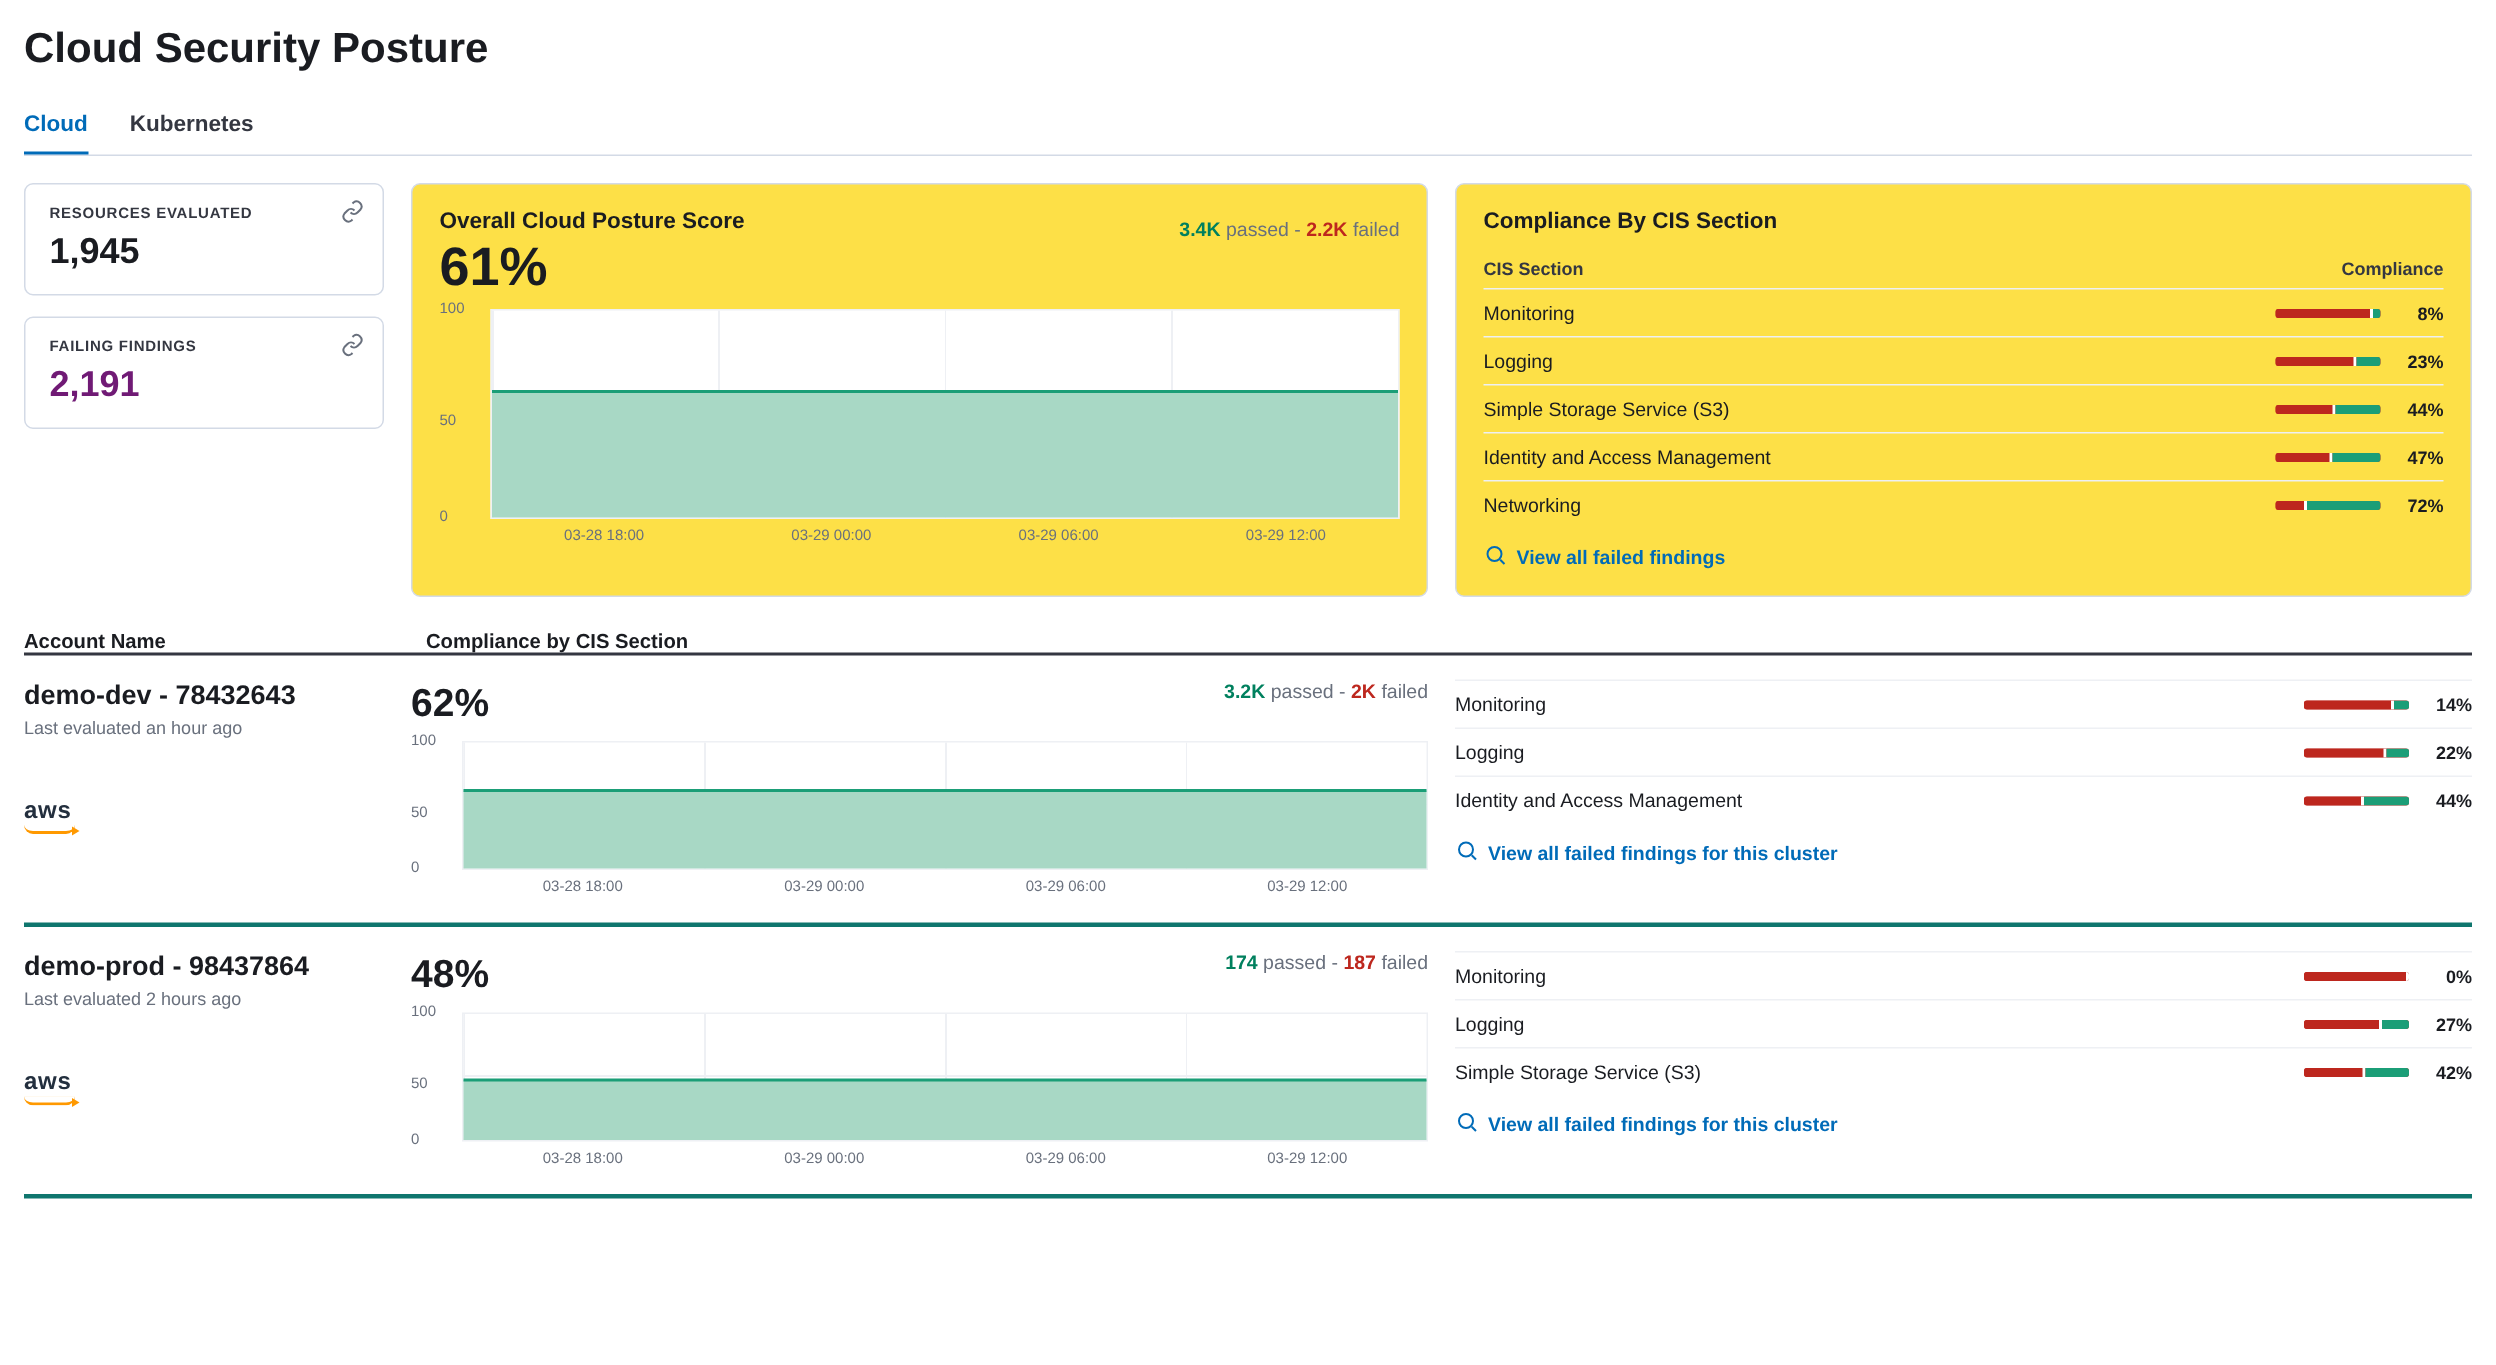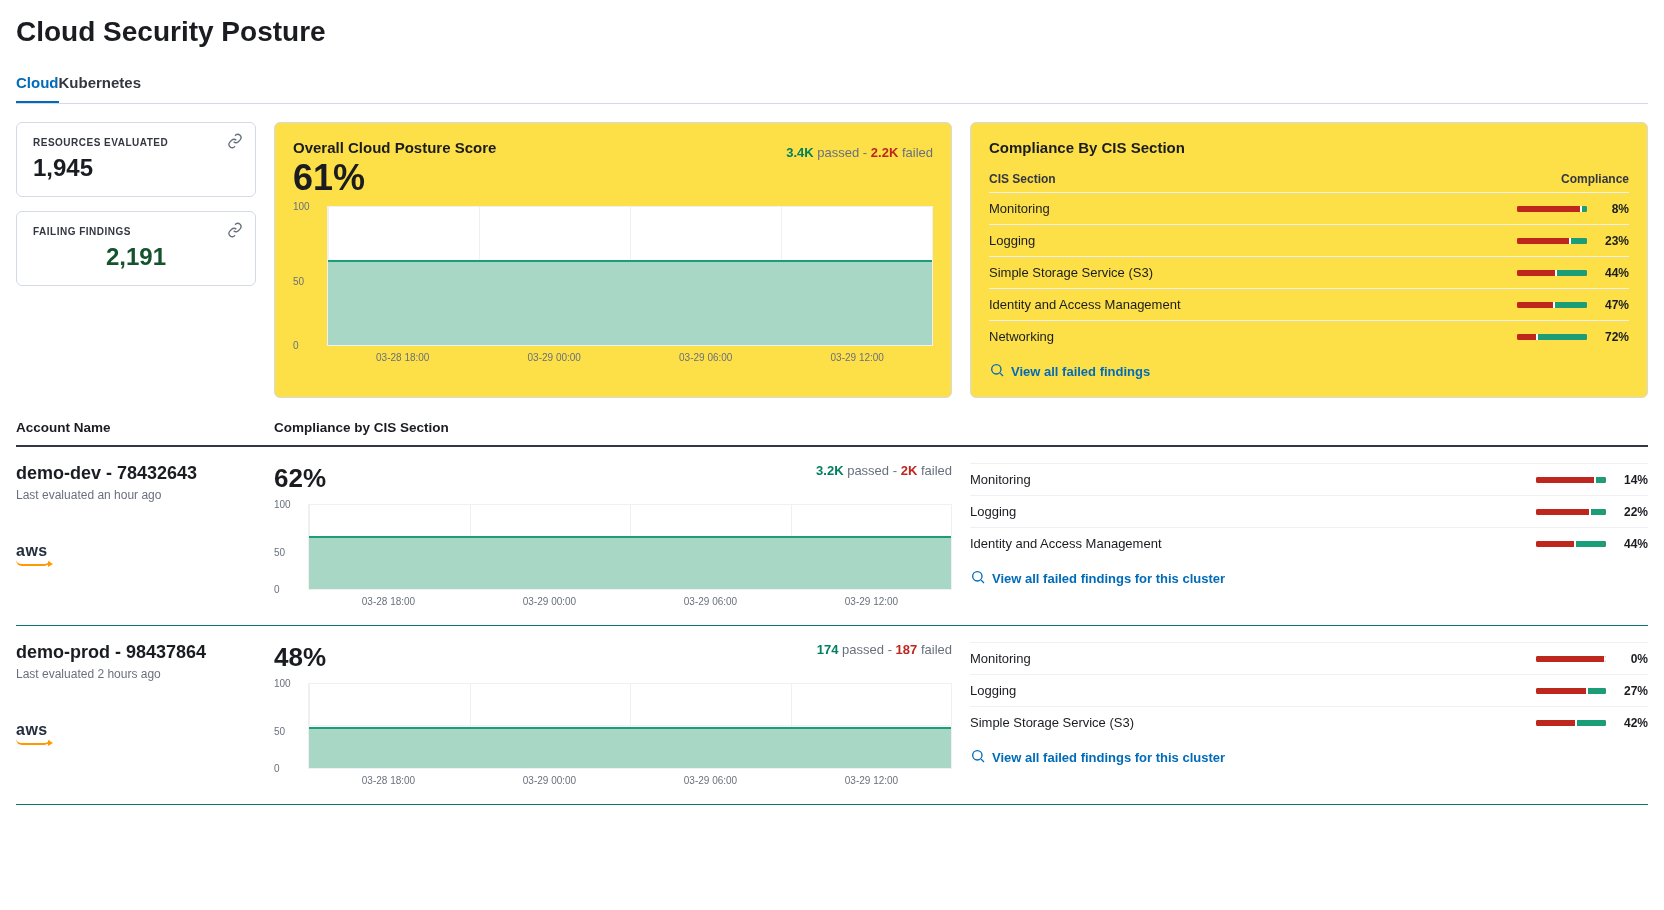--- a/index.html
+++ b/index.html
@@ -3,33 +3,33 @@
 <meta charset="utf-8">
 <style>
   * { box-sizing: border-box; margin: 0; padding: 0; }
   body {
     font-family: -apple-system, BlinkMacSystemFont, "Segoe UI", Helvetica, Arial, sans-serif;
     color: #1a1c21; background: #fff; font-size: 14px;
     width: 1664px;
   }
   .page { padding: 16px; }
   h1.title { font-size: 28px; font-weight: 700; margin-bottom: 18px; }
-  .tabs { display: flex; border-bottom: 1px solid #d3dae6; margin-bottom: 18px; }
+  .tabs { display: flex; gap: 28px; border-bottom: 1px solid #d3dae6; margin-bottom: 18px; }
   .tab { padding: 8px 0 10px; font-size: 15px; font-weight: 600; color: #343741; cursor: pointer; border-bottom: 2px solid transparent; }
   .tab.active { color: #006bb8; border-bottom-color: #006bb8; }
 
   .top-grid { display: grid; grid-template-columns: 240px 1fr 1fr; gap: 18px; margin-bottom: 22px; }
 
   .left-col { display: flex; flex-direction: column; gap: 14px; }
   .stat-card {
     border: 1px solid #d3dae6; border-radius: 6px; padding: 14px 16px; position: relative; background:#fff;
   }
   .stat-card .label { font-size: 10px; letter-spacing: .5px; font-weight: 700; color:#343741; text-transform: uppercase; margin-bottom: 6px; }
   .stat-card .value { font-size: 24px; font-weight: 700; }
-  .stat-card .value.red { color: #14532d; text-align: center; }
+  .stat-card .value.red { color: #701a75; }
   .stat-card .link-icon { position: absolute; top: 10px; right: 12px; color:#69707d; }
   .link-icon svg { width: 16px; height: 16px; }
 
   .panel { border: 1px solid #d3dae6; border-radius: 6px; padding: 16px 18px; background:#fde047; }
 
   .score-head { display: flex; justify-content: space-between; align-items: flex-start; }
   .score-title { font-size: 15px; font-weight: 700; margin-bottom: 4px; }
   .score-pct { font-size: 36px; font-weight: 800; line-height: 1; }
   .score-summary { font-size: 13px; margin-top: 6px; }
   .green { color: #00805e; font-weight: 600; }
@@ -60,25 +60,25 @@
   .comp-bar { width: 70px; height: 6px; background:#bd271e; position:relative; border-radius:2px; overflow:hidden; display:flex;}
   .comp-bar .gap { width:2px; background:#fff; flex:none;}
   .comp-bar .fill { background:#1b9e77; height:100%; }
   .comp-bar .fail { background:#bd271e; height:100%; }
   .comp-pct { font-size:12px; font-weight:700; width:34px; text-align:right; }
 
   .view-all { display:flex; align-items:center; gap:6px; color:#006bb8; font-weight:600; font-size:13px; margin-top:10px; cursor:pointer; }
   .view-all svg { width:16px; height:16px; stroke:#006bb8; }
 
   
-  .tbl-head { display:grid; grid-template-columns: 240px 1fr 1fr; gap:18px; border-bottom: 2px solid #343741; padding-bottom:10px; font-size:13.5px; font-weight:700; }
+  .tbl-head { display:grid; grid-template-columns: 240px 1fr 1fr; gap:28px; border-bottom: 2px solid #343741; padding-bottom:0; font-size:13.5px; font-weight:700; }
   .sort-arrow { display:inline-block; margin-left:4px; }
   .sort-arrow svg{width:12px;height:12px;}
 
-  .acct-row { display:grid; grid-template-columns: 240px 1fr 1fr; gap:18px; padding: 16px 0 18px; border-bottom:1px solid #0f766e; }
+  .acct-row { display:grid; grid-template-columns: 240px 1fr 1fr; gap:18px; padding: 16px 0 18px; border-bottom:3px solid #0f766e; }
   .acct-name { font-size: 18px; font-weight:800; margin-bottom:4px; }
   .acct-sub { font-size:12px; color:#69707d; margin-bottom: 40px; }
   .aws-logo { font-family: Arial, sans-serif; }
   .aws-logo .txt { font-size:16px; font-weight:700; color:#232f3e; letter-spacing:.5px; }
   .aws-logo .smile { height: 6px; border-bottom: 2px solid #ff9900; border-radius: 0 0 20px 20px; width: 34px; position:relative; }
   .aws-logo .smile::after { content:""; position:absolute; right:-3px; bottom:-3px; border-left:5px solid #ff9900; border-top:3px solid transparent; border-bottom:3px solid transparent; }
 
   .acct-score-head { display:flex; justify-content:space-between; align-items:flex-start; }
   .acct-pct { font-size: 26px; font-weight:800; }
   .acct-summary { font-size:13px; }

